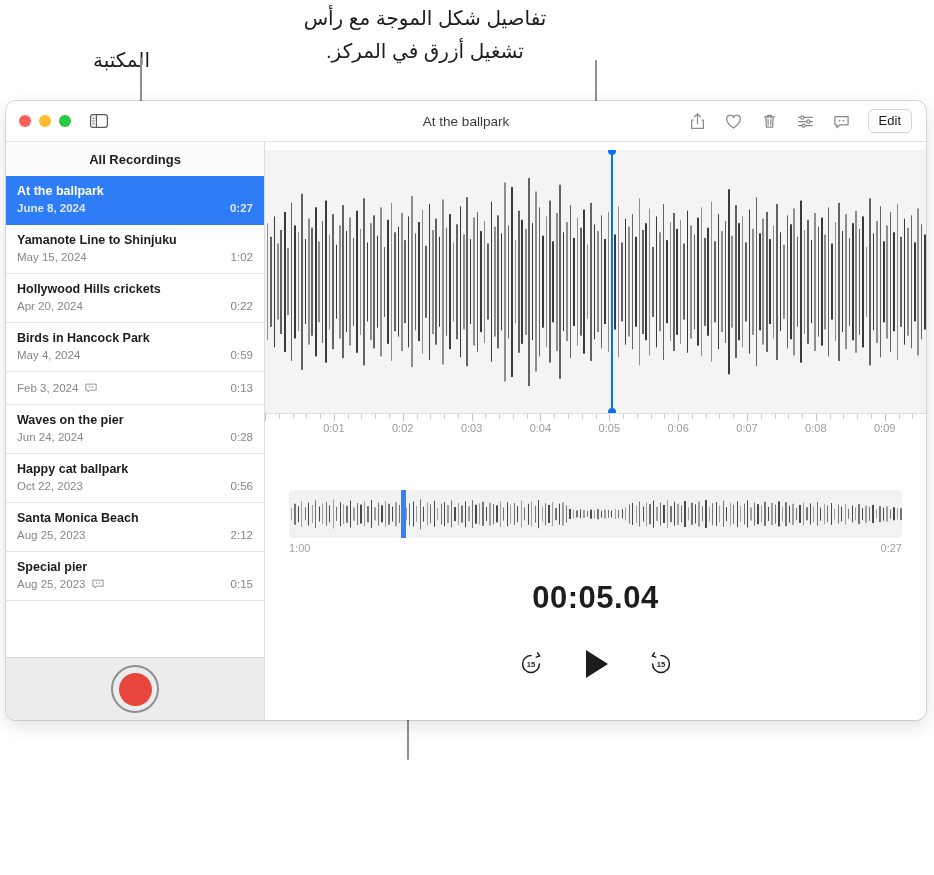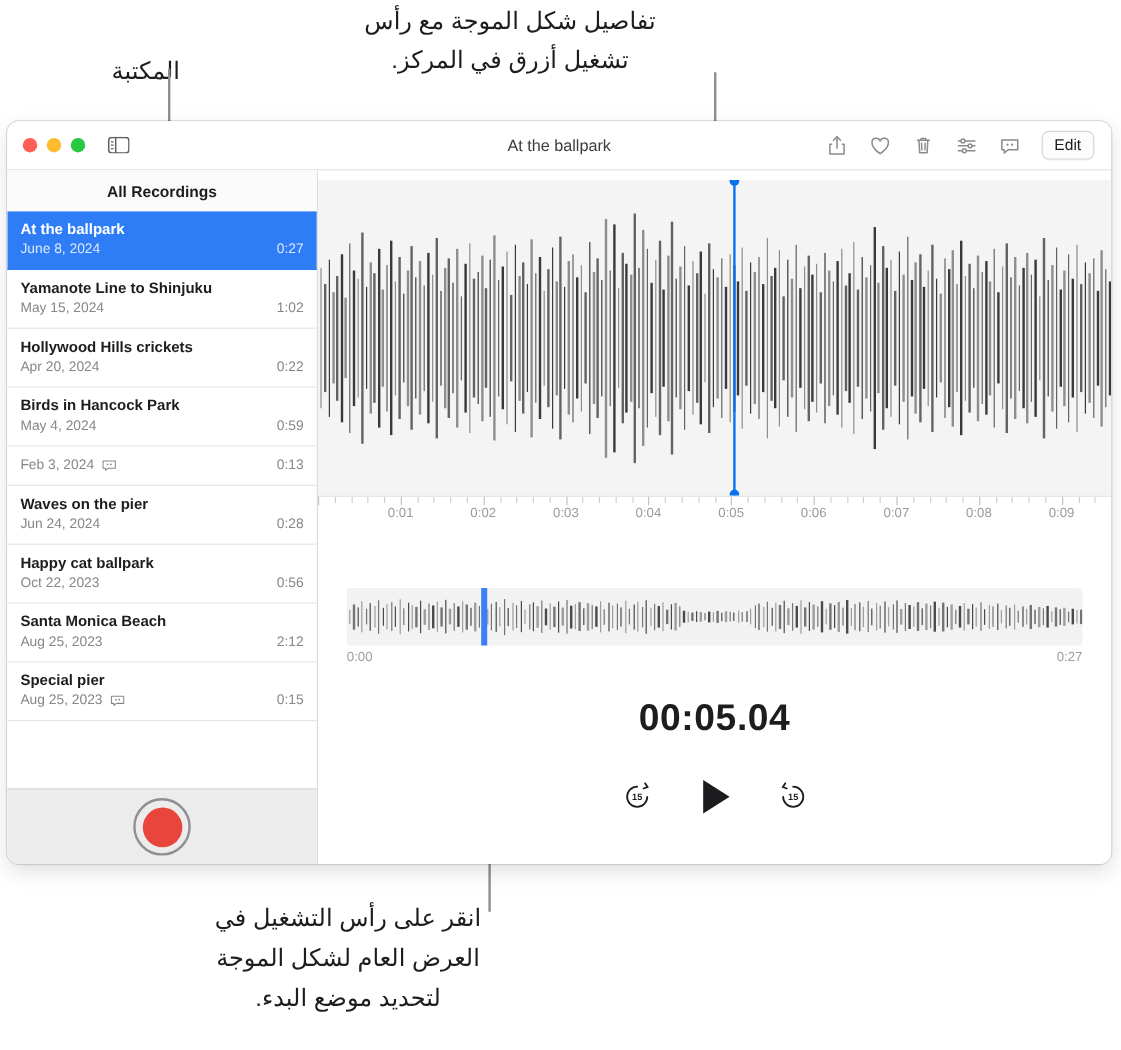--- a/index.html
+++ b/index.html
@@ -114,21 +114,21 @@
     position:relative;
   }
   .rec .r1{font-size:12.5px;font-weight:700;color:#1d1d1f;line-height:16px;}
   .rec .r2{
     display:flex;align-items:center;
     font-size:11.5px;color:#86868b;line-height:16px;margin-top:1px;
   }
   .rec .dur{margin-left:auto;}
   .rec.sel{background:#2f7df6;border-bottom-color:#2f7df6;}
   .rec.sel .r1{color:#fff;}
-  .rec.sel .r2{color:#dbe8ff;}
+  .rec.sel .r2{color:#dbe8ff;font-weight:bold;}
   .bubble{
     display:inline-flex;margin-left:7px;color:#86868b;
   }
   .rec.last{border-bottom:none;}
 
   .rec-footer{
     flex:0 0 62px;height:62px;
     background:#ececec;
     border-top:1px solid #d8d8d8;
     display:flex;align-items:center;justify-content:center;
@@ -215,23 +215,20 @@
 
 <div class="stage">
 
   <div class="callout" id="callout-library">المكتبة</div>
   <div class="leader" style="left:140px;top:57px;height:95px;"></div>
 
   <div class="callout" id="callout-waveform">تفاصيل شكل الموجة مع رأس
 تشغيل أزرق في المركز.</div>
   <div class="leader" style="left:595px;top:60px;height:112px;"></div>
 
-  <div class="callout" id="callout-playhead">انقر على رأس التشغيل في
-العرض العام لشكل الموجة
-لتحديد موضع البدء.</div>
   <div class="leader" style="left:407px;top:545px;height:215px;"></div>
 
   <div class="window">
 
     <div class="titlebar">
       <div class="traffic">
         <span class="dot red"></span>
         <span class="dot yellow"></span>
         <span class="dot green"></span>
       </div>
@@ -817,21 +814,21 @@
                 <span style="left: 593.84px; height: 12.6px; opacity: 1;"></span>
                 <span style="left: 597.33px; height: 15px; opacity: 0.5;"></span>
                 <span style="left: 600.81px; height: 8.7px; opacity: 0.75;"></span>
                 <span style="left: 604.29px; height: 13.4px; opacity: 1;"></span>
                 <span style="left: 607.78px; height: 11px; opacity: 0.5;"></span>
                 <span style="left: 611.26px; height: 11.8px; opacity: 0.75;"></span>
               </div>
             <div class="ov-head" id="ph-ov" style="left: 112.4px;"></div>
           </div>
           <div class="ov-times">
-            <span>0:00</span>
+            <span>1:00</span>
             <span>0:27</span>
           </div>
         </div>
 
         <div class="timecode">00:05.04</div>
 
         <div class="transport">
           <span class="tp">
             <svg width="26" height="26" viewBox="0 0 26 26" fill="none" stroke="#1d1d1f" stroke-width="1.5" stroke-linecap="round">
               <path d="M13 4.6a8.4 8.4 0 1 0 8.4 8.4"></path>

